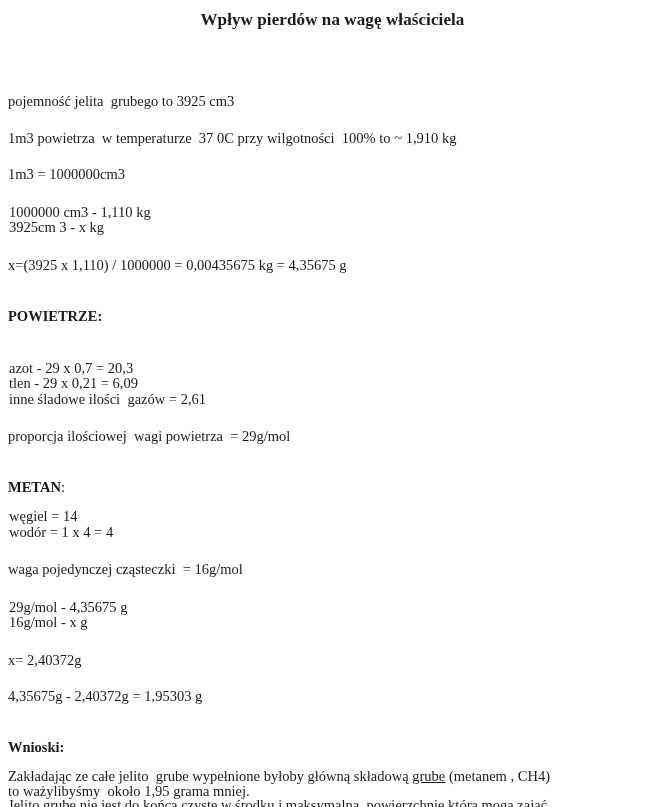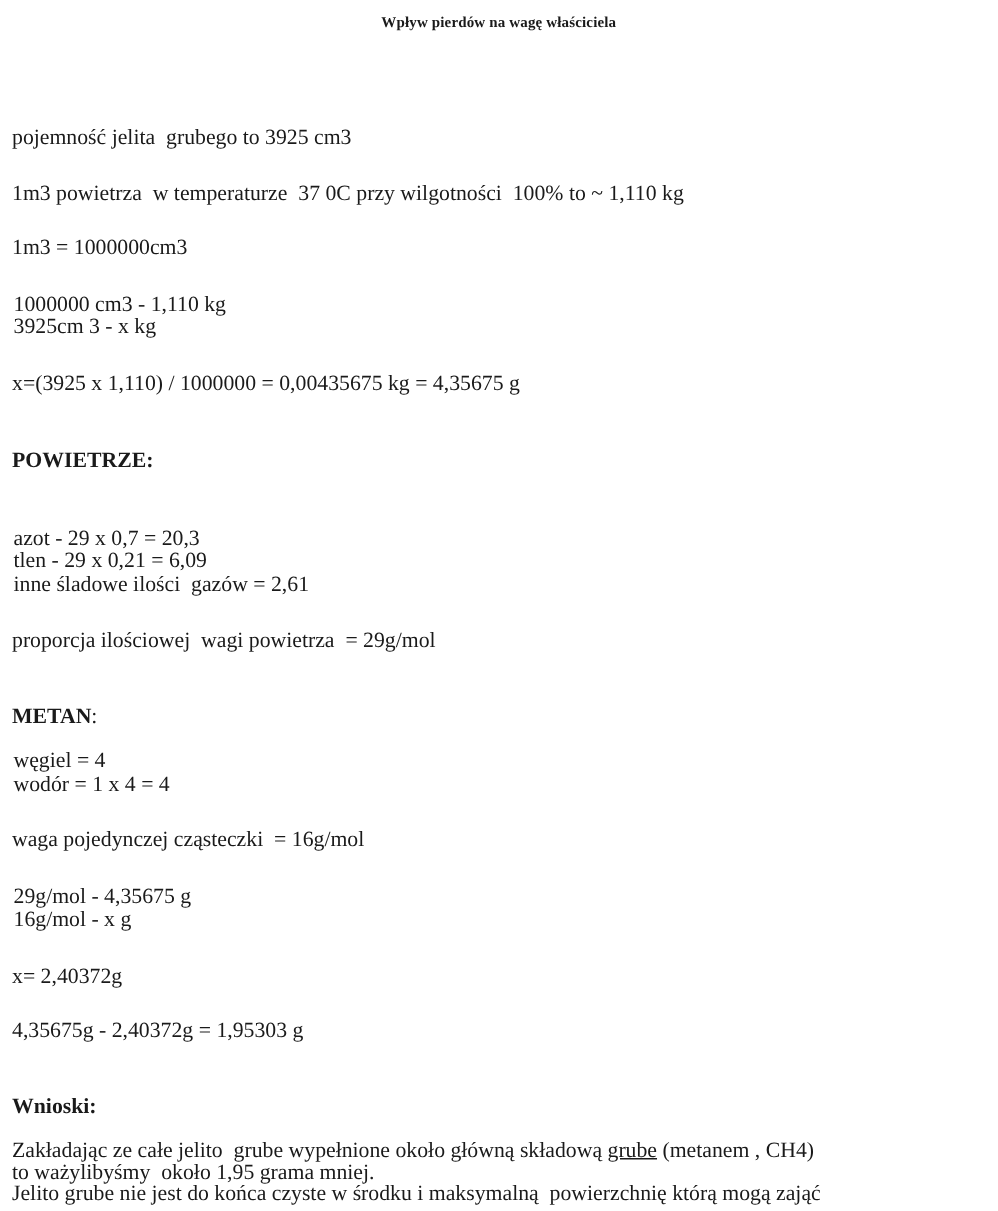--- a/index.html
+++ b/index.html
@@ -17,21 +17,21 @@
   .page {
     width: 665px;
     height: 807px;
     box-sizing: border-box;
     padding: 6px 8px 0 8px;
     position: relative;
   }
   .doc-title {
     text-align: center;
     font-weight: bold;
-    font-size: 10px;
+    font-size: 17px;
     margin: 4px 0 0 0;
     letter-spacing: 0.1px;
   }
   .body-block {
     margin-top: 26px;
     font-size: 14.5px;
     line-height: 1.0;
   }
   .para {
     margin: 0 0 0 0;
@@ -70,21 +70,21 @@
 
   <div class="body-block">
 
     <div class="spacer-md"></div>
 
     <div class="spacer-lg"></div>
 
     <p class="para">pojemność jelita  grubego to 3925 cm3</p>
     <div class="spacer-lg"></div>
 
-    <p class="para">1m3 powietrza  w temperaturze  37 0C przy wilgotności  100% to ~ 1,110 kg</p>
+    <p class="para">1m3 powietrza  w temperaturze  37 0C przy wilgotności  100% to ~ 1,910 kg</p>
     <div class="spacer-lg"></div>
 
     <p class="para">1m3 = 1000000cm3</p>
     <div class="spacer-lg"></div>
 
     <p class="line">1000000 cm3 - 1,110 kg</p>
     <p class="line">3925cm 3 - x kg</p>
     <div class="spacer-lg"></div>
 
     <p class="para">x=(3925 x 1,110) / 1000000 = 0,00435675 kg = 4,35675 g</p>
@@ -95,37 +95,37 @@
 
     <p class="line">azot - 29 x 0,7 = 20,3</p>
     <p class="line">tlen - 29 x 0,21 = 6,09</p>
     <p class="line">inne śladowe ilości  gazów = 2,61</p>
     <div class="spacer-lg"></div>
 
     <p class="para">proporcja ilościowej  wagi powietrza  = 29g/mol</p>
     <div class="spacer-lg"></div>
 
     <p class="heading"><span>METAN</span><span class="heading-inline-normal">:</span></p>
-    <p class="line">węgiel = 4</p>
+    <p class="line">węgiel = 14</p>
     <p class="line">wodór = 1 x 4 = 4</p>
     <div class="spacer-lg"></div>
 
     <p class="para">waga pojedynczej cząsteczki  = 16g/mol</p>
     <div class="spacer-lg"></div>
 
     <p class="line">29g/mol - 4,35675 g</p>
     <p class="line">16g/mol - x g</p>
     <div class="spacer-lg"></div>
 
     <p class="para">x= 2,40372g</p>
     <div class="spacer-lg"></div>
 
     <p class="para">4,35675g - 2,40372g = 1,95303 g</p>
     <div class="spacer-lg"></div>
 
     <p class="heading">Wnioski:</p>
 
-    <p class="concl-line"><span>Zakładając ze całe jelito  grube wypełnione około główną składową </span><span class="underline-word">grube</span><span> (metanem , CH4)</span></p>
+    <p class="concl-line"><span>Zakładając ze całe jelito  grube wypełnione byłoby główną składową </span><span class="underline-word">grube</span><span> (metanem , CH4)</span></p>
     <p class="concl-line">to ważylibyśmy  około 1,95 grama mniej.</p>
     <p class="concl-line">Jelito grube nie jest do końca czyste w środku i maksymalną  powierzchnię którą mogą zająć</p>
 
   </div>
 </div>
 
 </body></html>

